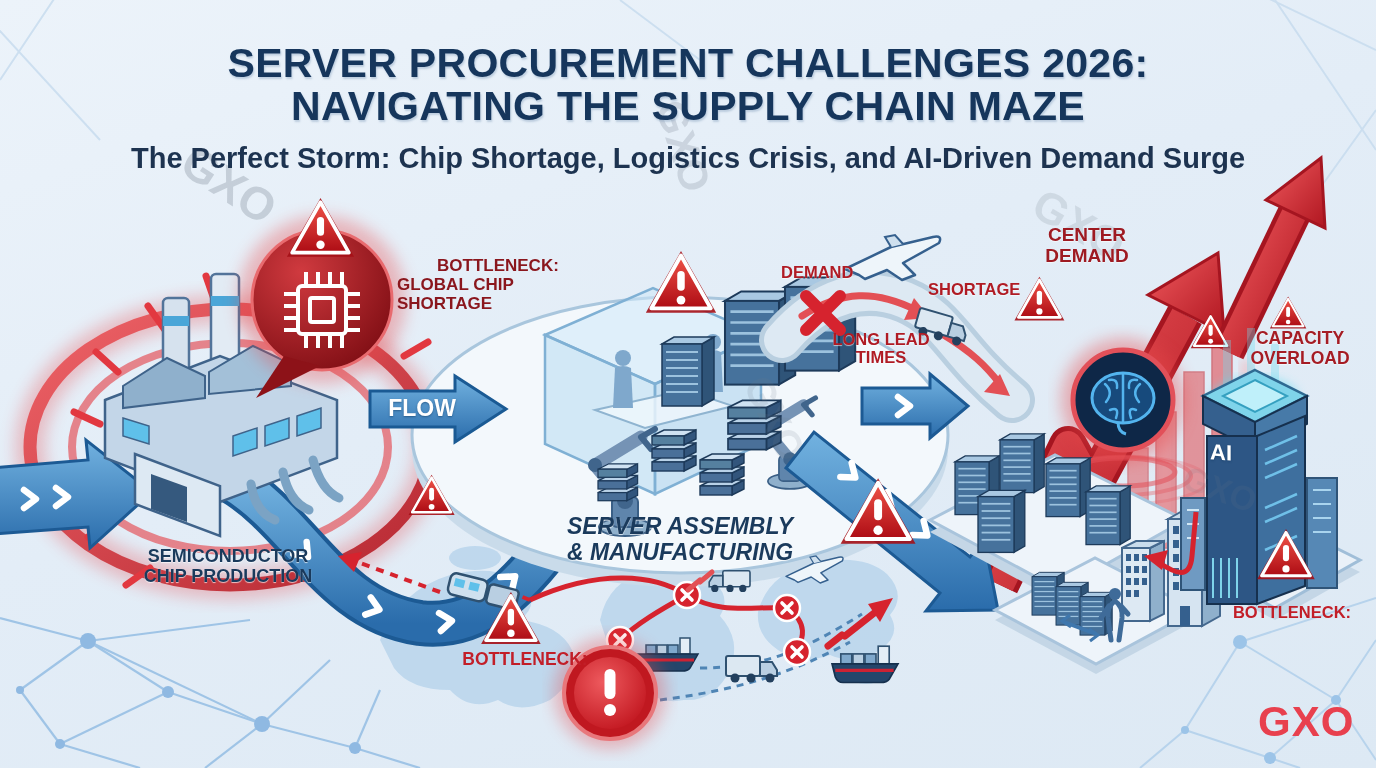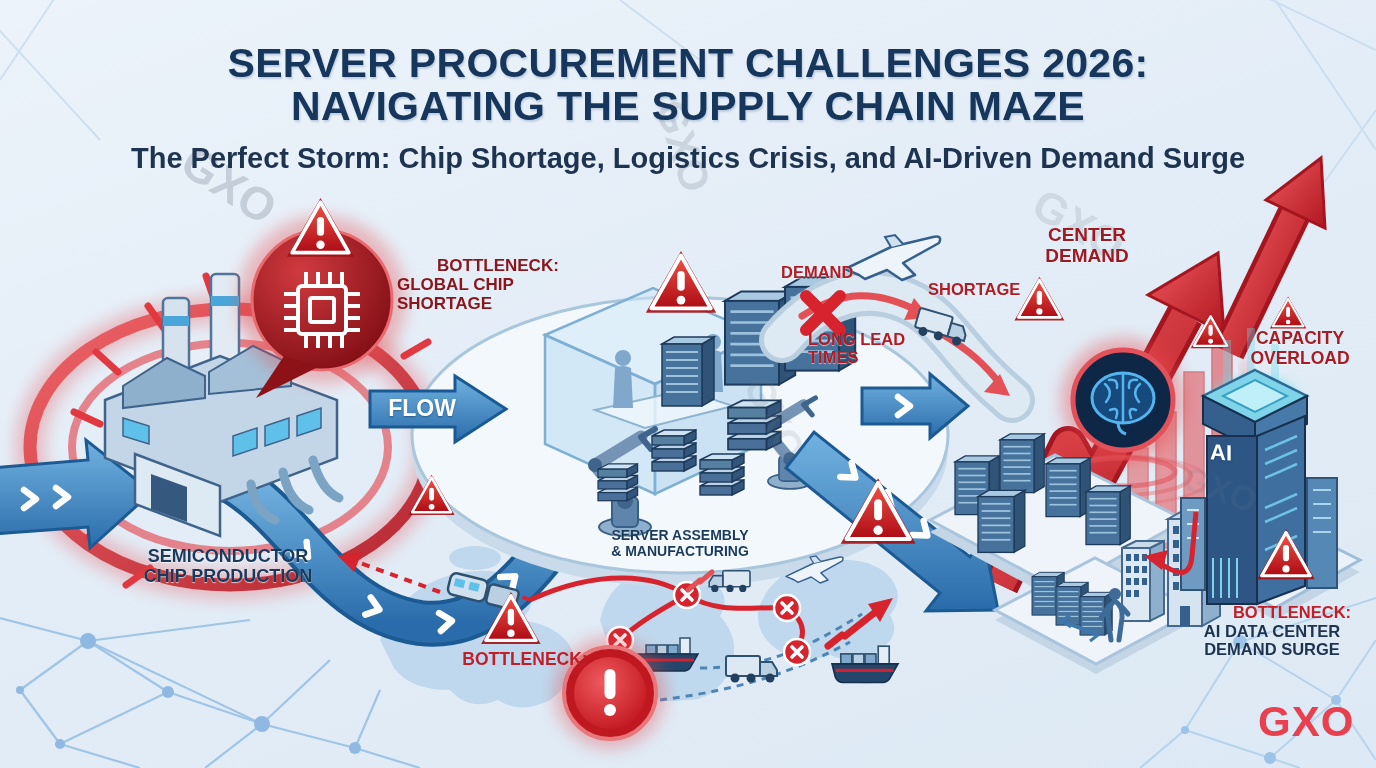--- a/index.html
+++ b/index.html
@@ -528,38 +528,37 @@
 <div class="wm" style="left:636px;top:122px;font-size:42px;opacity:.22;transform:rotate(72deg);">GXO</div>
 <div class="wm" style="left:1030px;top:200px;font-size:44px;opacity:.17;transform:rotate(30deg);">GXO</div>
 <div class="wm" style="left:730px;top:396px;font-size:40px;opacity:.14;transform:rotate(64deg);">GXO</div>
 <div class="wm" style="left:1182px;top:470px;font-size:34px;opacity:.12;transform:rotate(20deg);">GXO</div>
 
 <div class="lbl title"><span>SERVER PROCUREMENT CHALLENGES 2026:</span><br><span>NAVIGATING THE SUPPLY CHAIN MAZE</span></div>
 <div class="lbl subtitle">The Perfect Storm: Chip Shortage, Logistics Crisis, and AI-Driven Demand Surge</div>
 
 <div class="lbl stage-lbl" style="left:98px;top:546px;width:260px;font-size:18px;">SEMICONDUCTOR
 CHIP PRODUCTION</div>
-<div class="lbl stage-lbl" style="left:560px;top:528px;width:240px;font-size:14px;">SERVER ASSEMBLY
+<div class="lbl stage-lbl" style="left:560px;top:514px;width:240px;font-size:23px;font-style:italic;">SERVER ASSEMBLY
 &amp; MANUFACTURING</div>
 
 <div class="lbl bn" style="left:397px;top:237px;width:150px;text-align:left;font-size:17px;color:#8a161d;">
   <span class="pre" style="color:#8a161d;">BOTTLENECK:</span><span class="body" style="color:#8a161d;">GLOBAL CHIP
 SHORTAGE</span>
 </div>
 <div class="lbl bn" style="left:420px;top:630px;width:170px;font-size:17.5px;">
   <span class="pre">BOTTLENECK:</span>
 </div>
 <div class="lbl bn" style="left:1188px;top:585px;width:168px;font-size:16.5px;">
-  <span class="pre">BOTTLENECK:</span><span class="body">AI DATA CENTER
-DEMAND SURGE</span>
+  <span class="pre">BOTTLENECK:</span>
 </div>
 
 <div class="lbl ann" style="left:781px;top:263px;font-size:16.5px;">DEMAND</div>
 <div class="lbl ann" style="left:928px;top:280px;font-size:16.5px;">SHORTAGE</div>
-<div class="lbl ann" style="left:808px;top:330px;width:110px;font-size:16.5px;">LONG LEAD
+<div class="lbl ann" style="left:826px;top:330px;width:110px;text-align:center;font-size:16.5px;">LONG LEAD
 TIMES</div>
 <div class="lbl ann" style="left:1028px;top:224px;width:118px;text-align:center;font-size:19px;color:#9e1a22;">CENTER
 DEMAND</div>
 <div class="lbl ann" style="left:1242px;top:329px;width:116px;text-align:center;font-size:17.5px;color:#a51c24;">CAPACITY
 OVERLOAD</div>
 <div class="flow-txt" style="left:382px;top:395px;width:80px;text-align:center;font-size:23px;">FLOW</div>
 <div class="flow-txt" style="left:1210px;top:440px;font-size:22px;transform:skewY(4deg);">AI</div>
 
 <div class="gxo">GXO</div>
 

